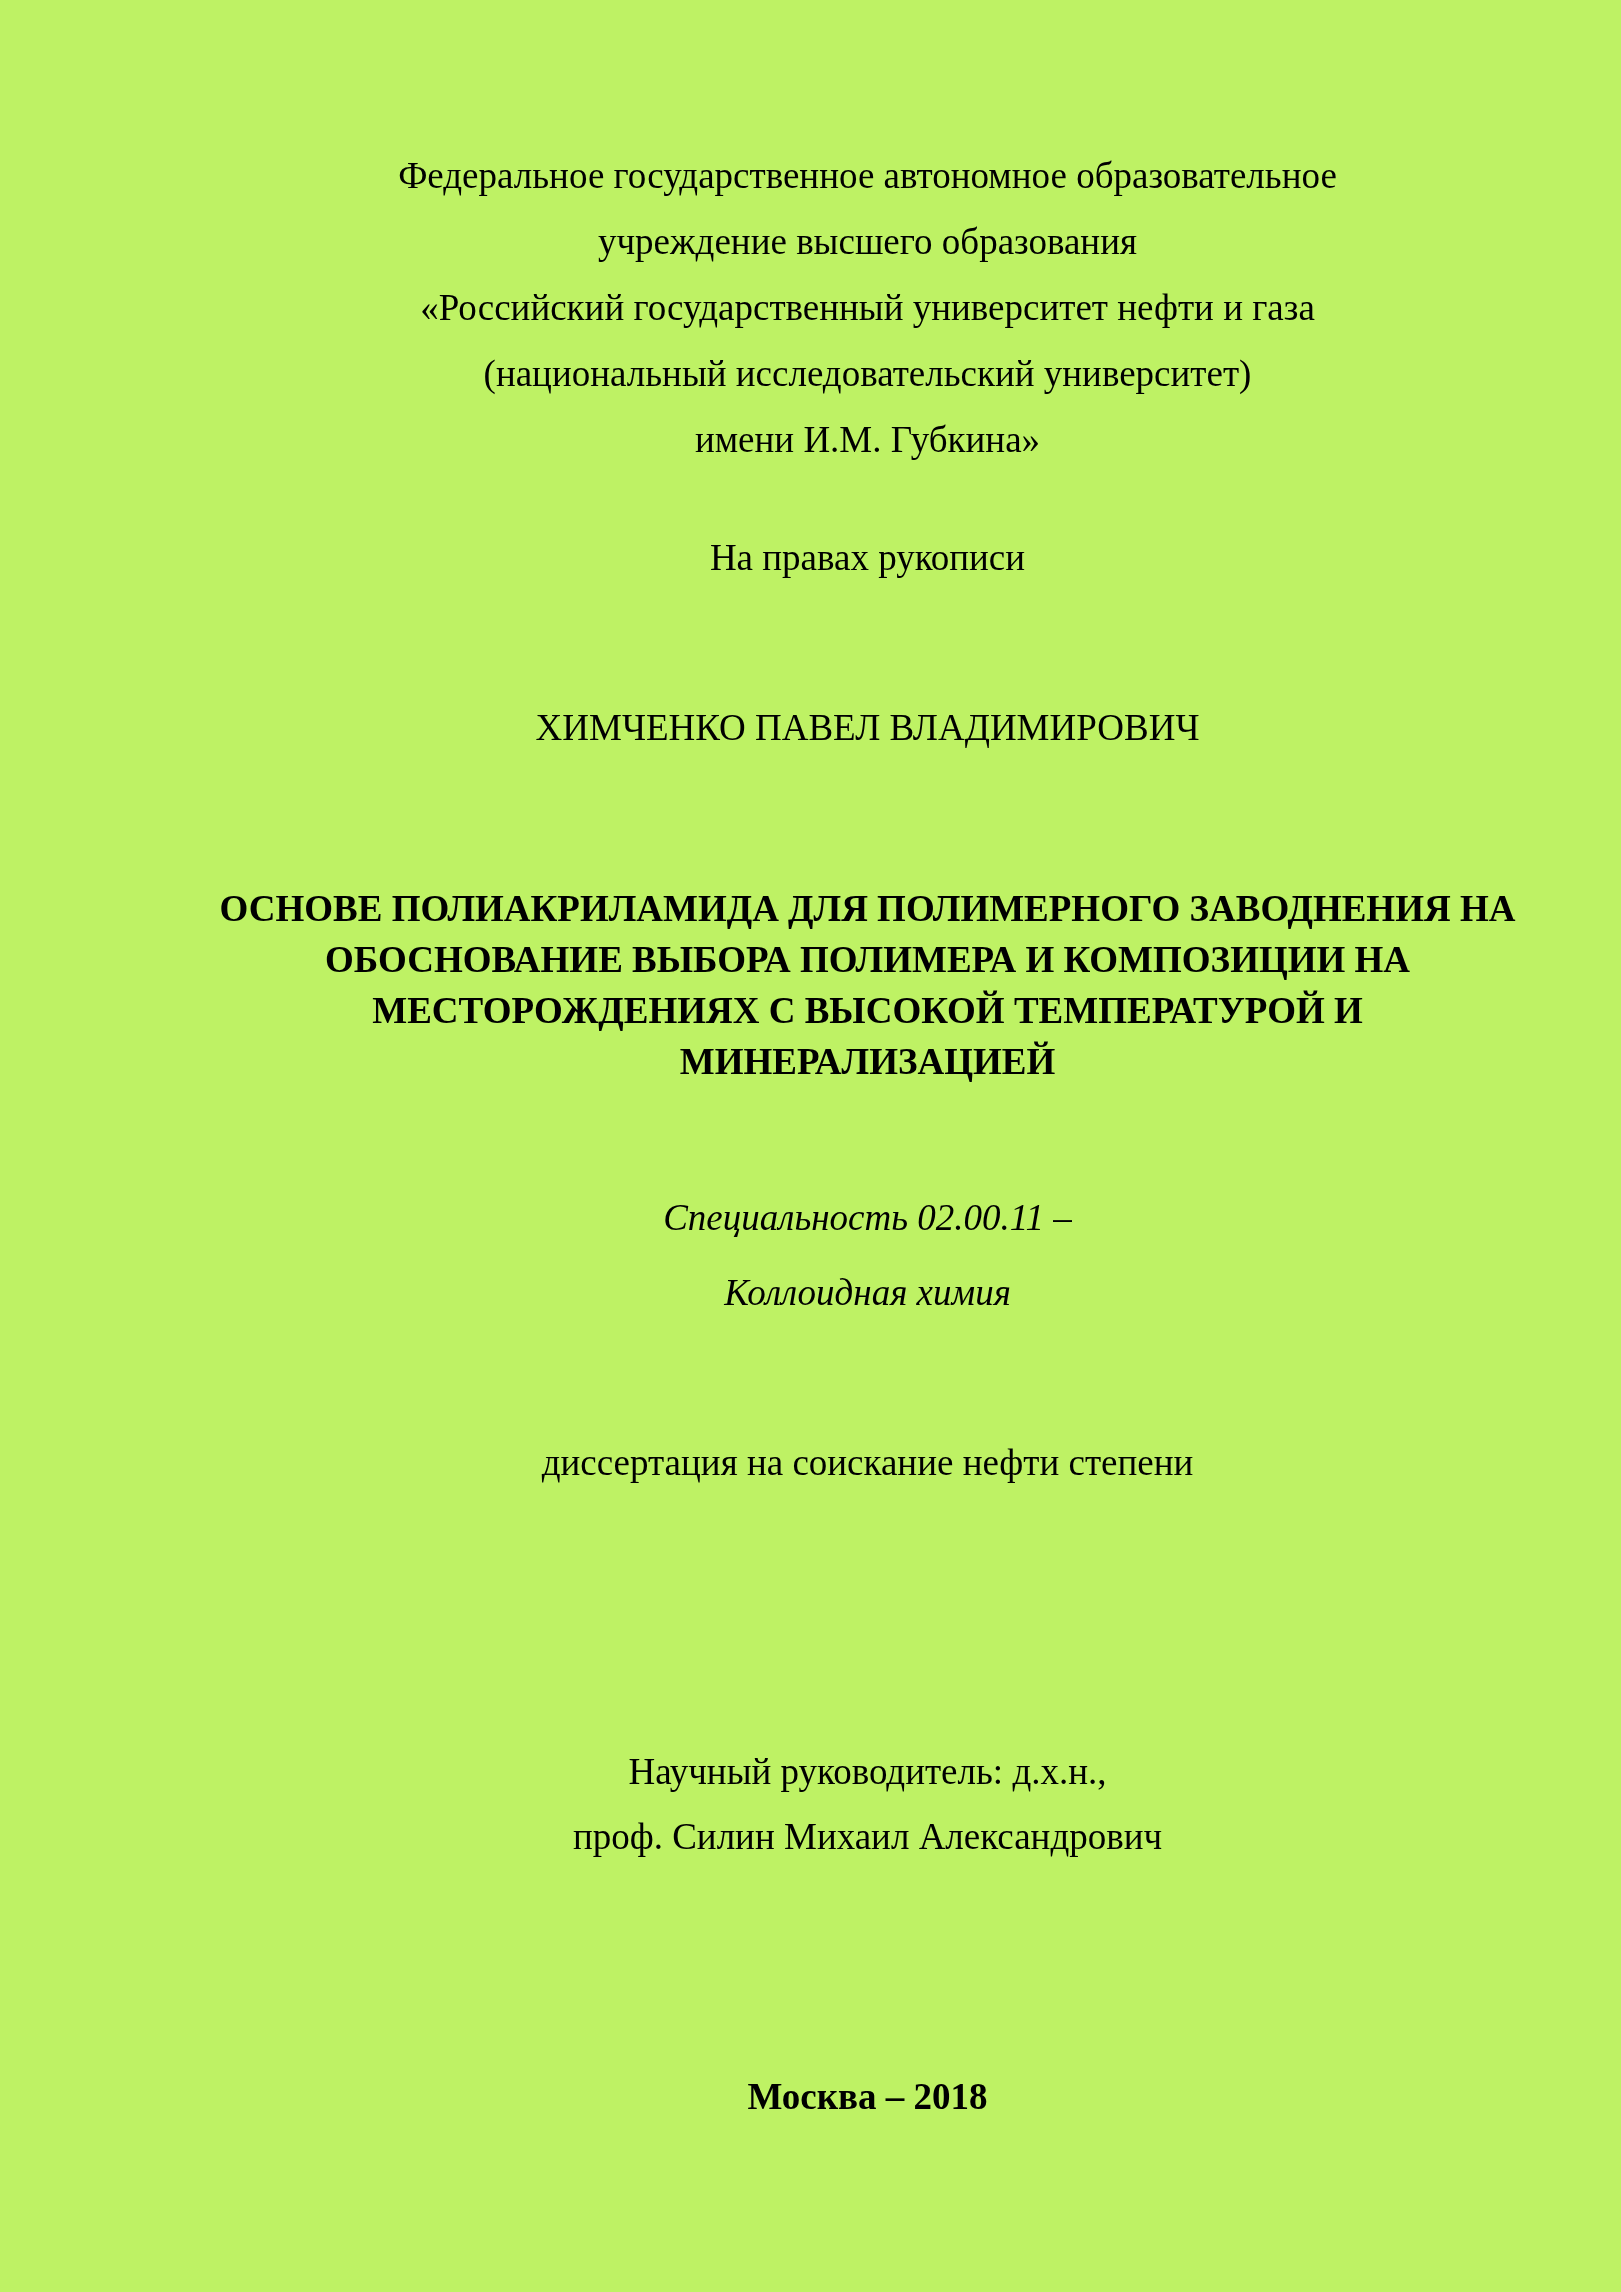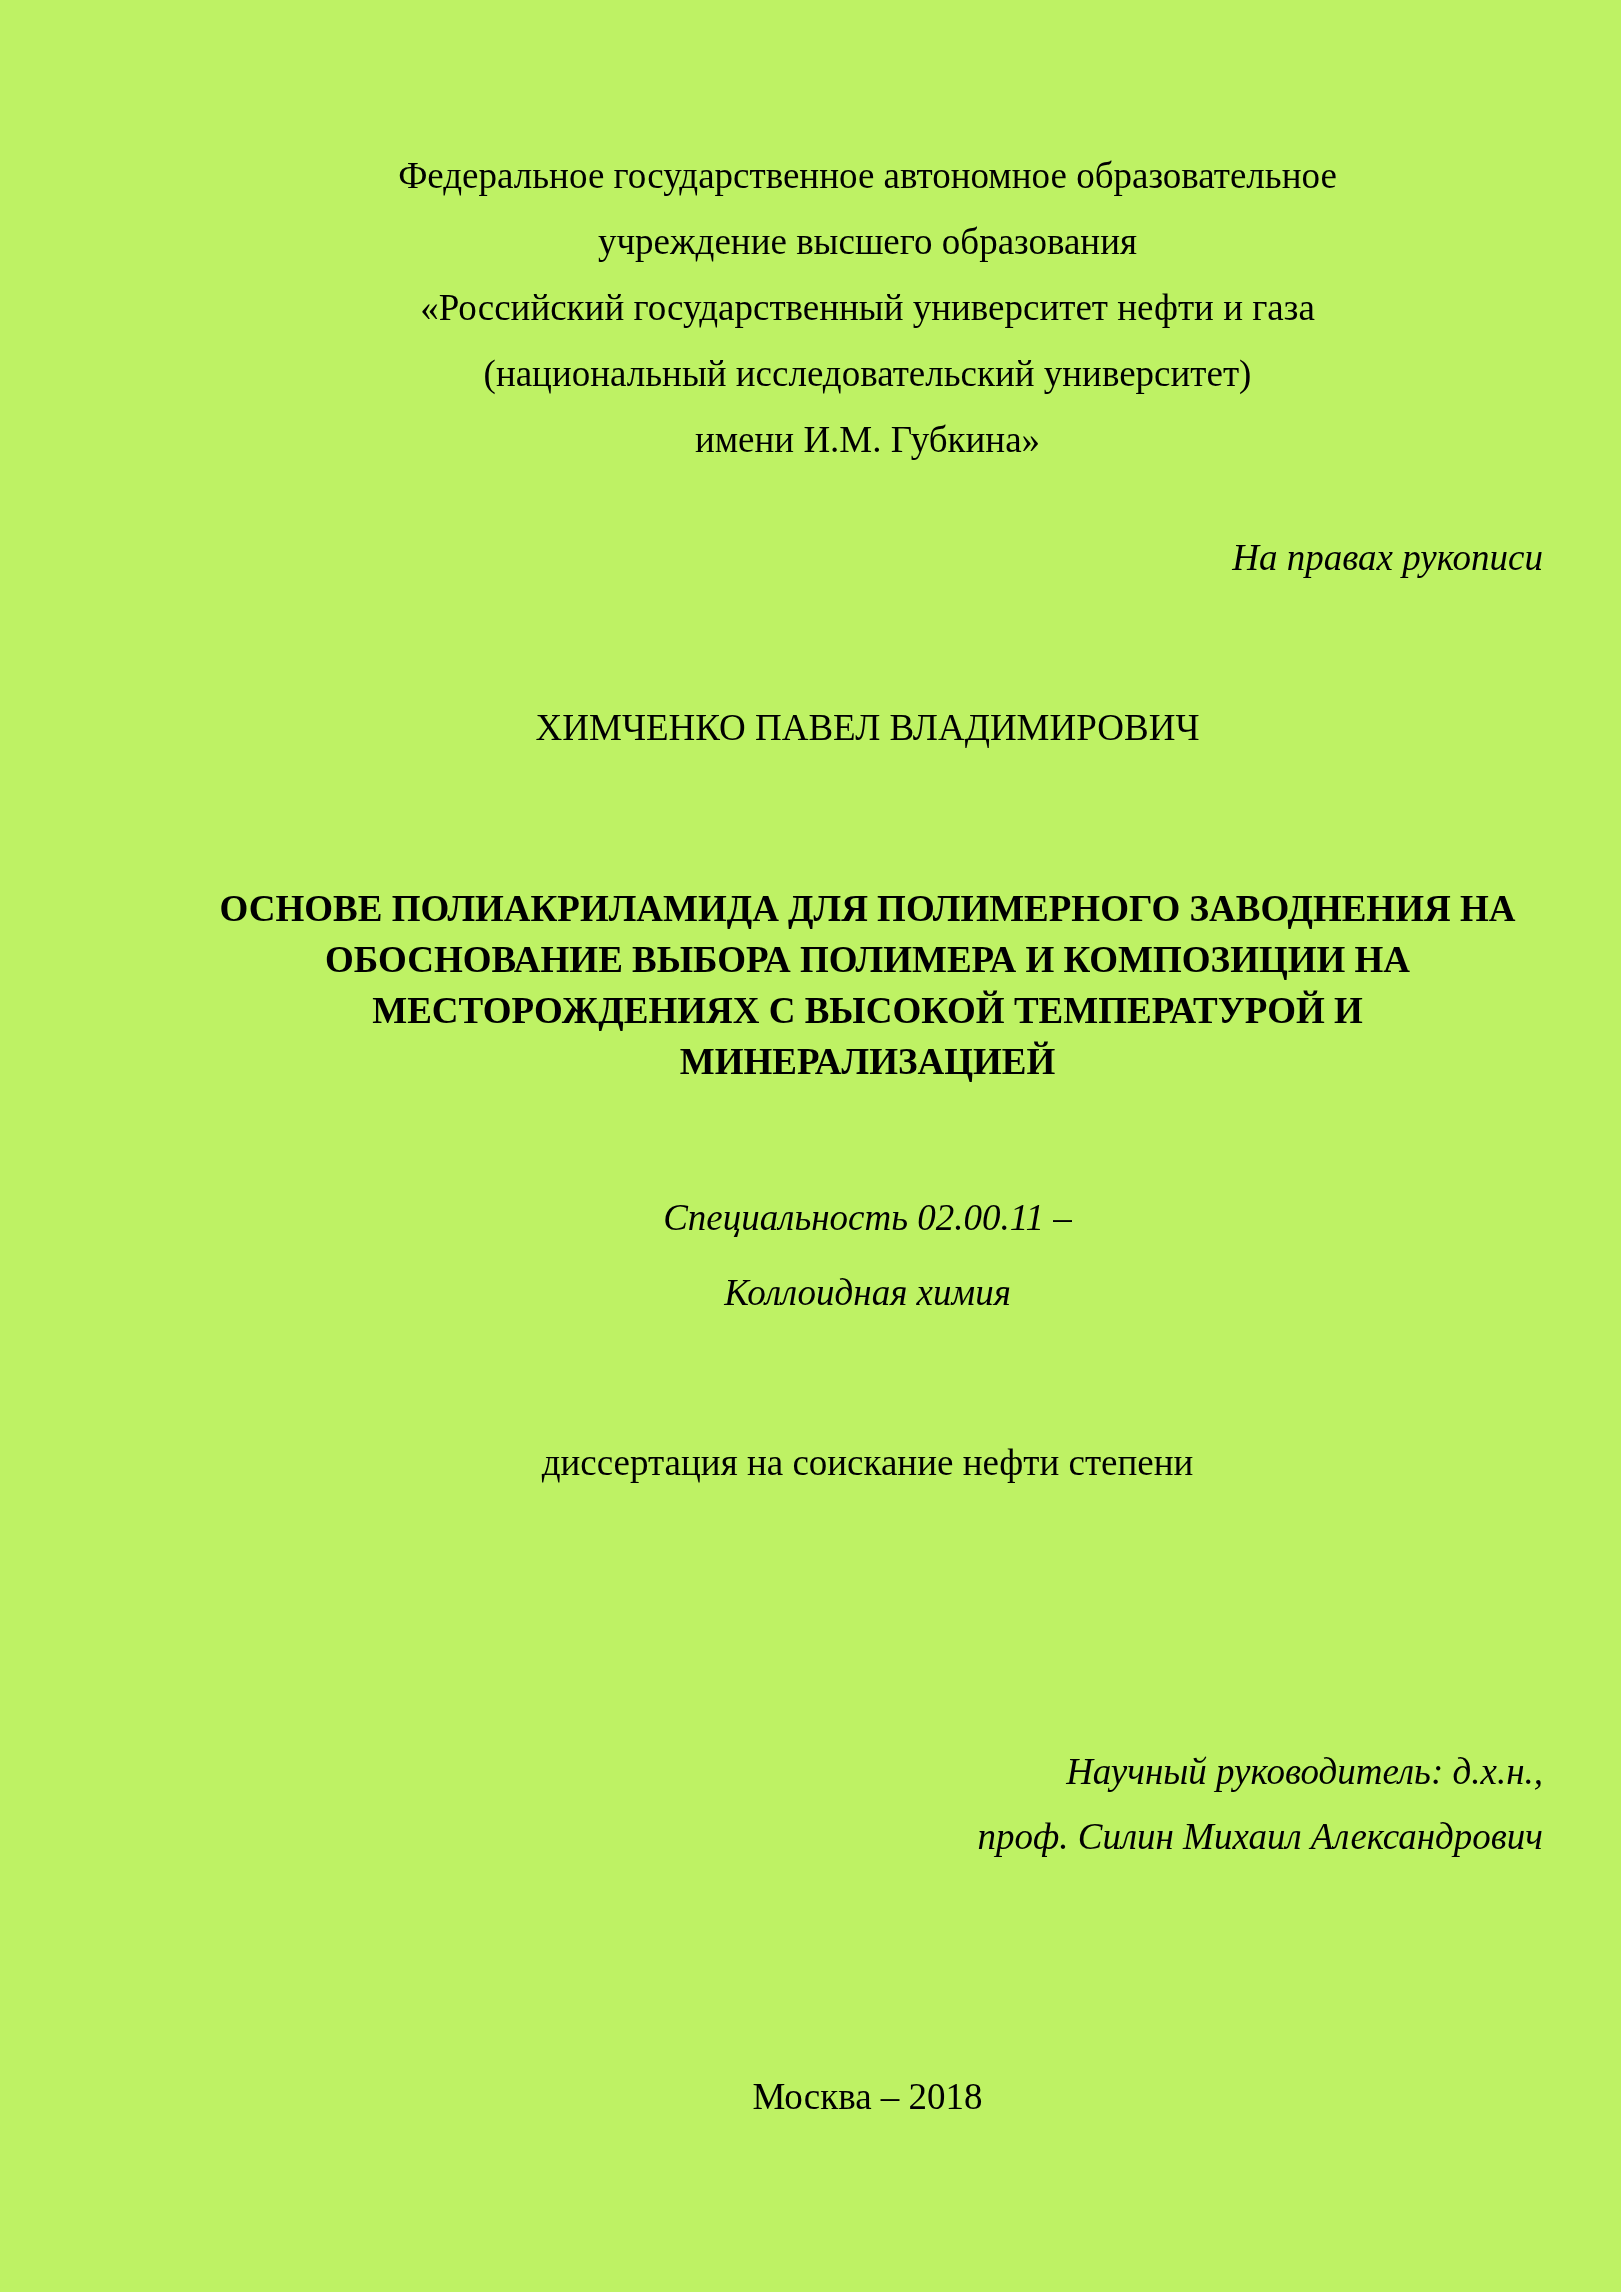--- a/index.html
+++ b/index.html
@@ -17,22 +17,20 @@
     font-size: 37px;
     overflow: hidden;
   }
   .col {
     position: absolute;
     left: 192px;
     width: 1351px;
     text-align: center;
   }
   .right-align {
-    text-align: right;
-    font-style: italic;
   }
   .institution {
     top: 143px;
     line-height: 66px;
   }
   .manuscript-note {
     top: 525px;
     line-height: 66px;
   }
   .author {
@@ -54,21 +52,21 @@
     top: 1430px;
     line-height: 65px;
   }
   .supervisor {
     top: 1739px;
     line-height: 65px;
   }
   .city-year {
     top: 2064px;
     line-height: 66px;
-    font-weight: normal;
+    font-weight: bold;
   }
 </style>
 </head>
 <body>
 
 <div class="page">
 
   <div class="col institution">
     <div>Федеральное государственное автономное образовательное</div>
     <div>учреждение высшего образования</div>

